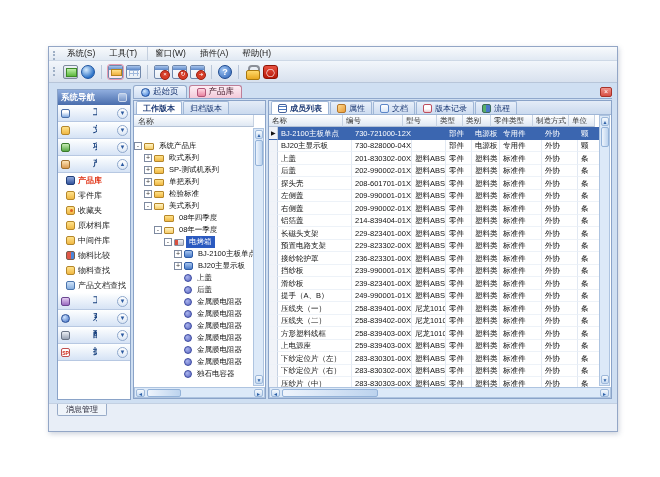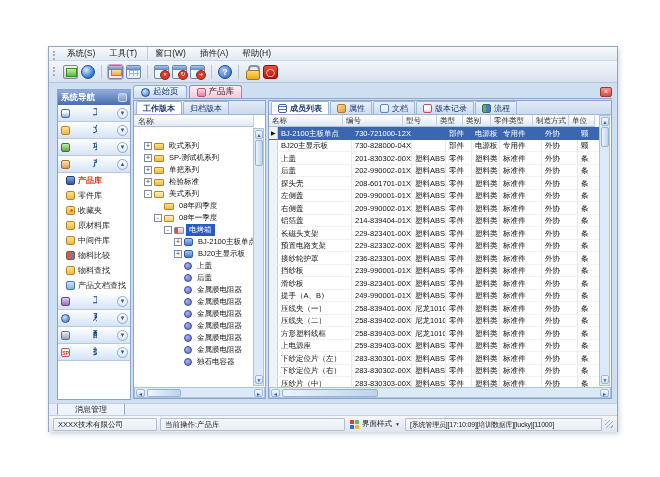--- a/index.html
+++ b/index.html
@@ -156,21 +156,21 @@
   .tr{display:flex;height:12.5px;align-items:stretch;}
   .td{flex:none;font-size:7.5px;color:#111;padding:1.5px 0 0 3px;white-space:nowrap;overflow:hidden;
       border-right:1px solid #e2e9f3;border-bottom:1px solid #edf2f8;}
   .ind{width:9px;background:#f0f3f8;border-right:1px solid #c6d2e2;color:#222;font-size:6px;padding-left:2px;}
   .c0{width:74px;}.c1{width:60px;}.c2{width:34px;}.c3{width:26px;}.c4{width:28px;}.c5{width:42px;}.c6{width:36px;}.c7{width:26px;}
   .tr.sel .td{background:#3b66b0;color:#fff;border-color:#3b66b0;}
   .tr.sel .ind{background:#f0f3f8;color:#111;border-right:1px solid #c6d2e2;}
 
   
   .msgrow{position:absolute;left:0;top:356px;width:100%;height:12px;background:#e8eef7;border-top:1px solid #c3d0e2;}
-  .msgtab{position:absolute;left:8px;top:0px;height:12px;padding:0 17px;background:#eff4fa;border:1px solid #98abc8;border-top:none;
+  .msgtab{position:absolute;left:8px;top:0px;height:12px;padding:0 8px;background:#eff4fa;border:1px solid #98abc8;border-top:none;
           font-size:8px;color:#223;line-height:11px;border-radius:0 0 2px 2px;}
   .statusbar{position:absolute;left:0;top:368px;width:100%;height:17px;background:linear-gradient(#f4f7fb,#dde5f0);
              border-top:1px solid #c3d0e2;display:flex;align-items:center;padding:0 4px;gap:3px;font-size:7.5px;color:#222;}
   .scell{border:1px solid #b2bfd2;border-radius:1px;height:13px;line-height:12px;padding:0 4px;background:rgba(255,255,255,.35);white-space:nowrap;overflow:hidden;}
   .s-company{width:104px;}
   .s-oper{flex:1;}
   .s-style{display:flex;align-items:center;gap:3px;border:none;background:none;padding:0 2px;}
   .winlogo{width:9px;height:9px;display:grid;grid-template-columns:1fr 1fr;grid-template-rows:1fr 1fr;gap:1px;flex:none;}
   .winlogo i{display:block;}
   .winlogo i:nth-child(1){background:#e33a2a;}.winlogo i:nth-child(2){background:#6cbd45;}
@@ -348,20 +348,26 @@
               <span>工作版本</span>
             </div>
 
             <div class="ptab">
               <span>归档版本</span>
             </div>
           </div>
         <div class="tree-colhead">名称</div>
         <div class="tree">
 
+            <div class="tnode">
+              <span class="tindent" style="width: 0px;"></span>
+              <span class="exp">-</span>
+              <span class="chip ticon i-tfolder-open"></span>
+              <span class="tlabel">系统产品库</span>
+            </div>
 
 
             <div class="tnode">
               <span class="tindent" style="width: 10px;"></span>
               <span class="exp">+</span>
               <span class="chip ticon i-tfolder"></span>
               <span class="tlabel">欧式系列</span>
             </div>
 
             <div class="tnode">
@@ -812,31 +818,15 @@
           <span class="sb-arr sb-rt"></span>
           <span class="sb-thumb" style="left:12px;width:96px;"></span>
         </div>
       </div>
     </div>
 
     <div class="msgrow">
       <span class="msgtab">消息管理</span>
     </div>
 
-    <div class="statusbar">
-      <span class="scell s-company">XXXX技术有限公司</span>
-      <span class="scell s-oper">当前操作:产品库</span>
-      <span class="s-style">
-        <span class="winlogo">
-            <i></i>
-            <i></i>
-            <i></i>
-            <i></i>
-          </span>
-        <span>界面样式</span>
-        <span class="drop-arr"></span>
-      </span>
-      <span class="scell s-session">[系统管理员][17:10:09][培训数据库][lucky][11000]</span>
-      <span class="resize-grip"></span>
-    </div>
 
   </div>
 </div>
 
 </body></html>

